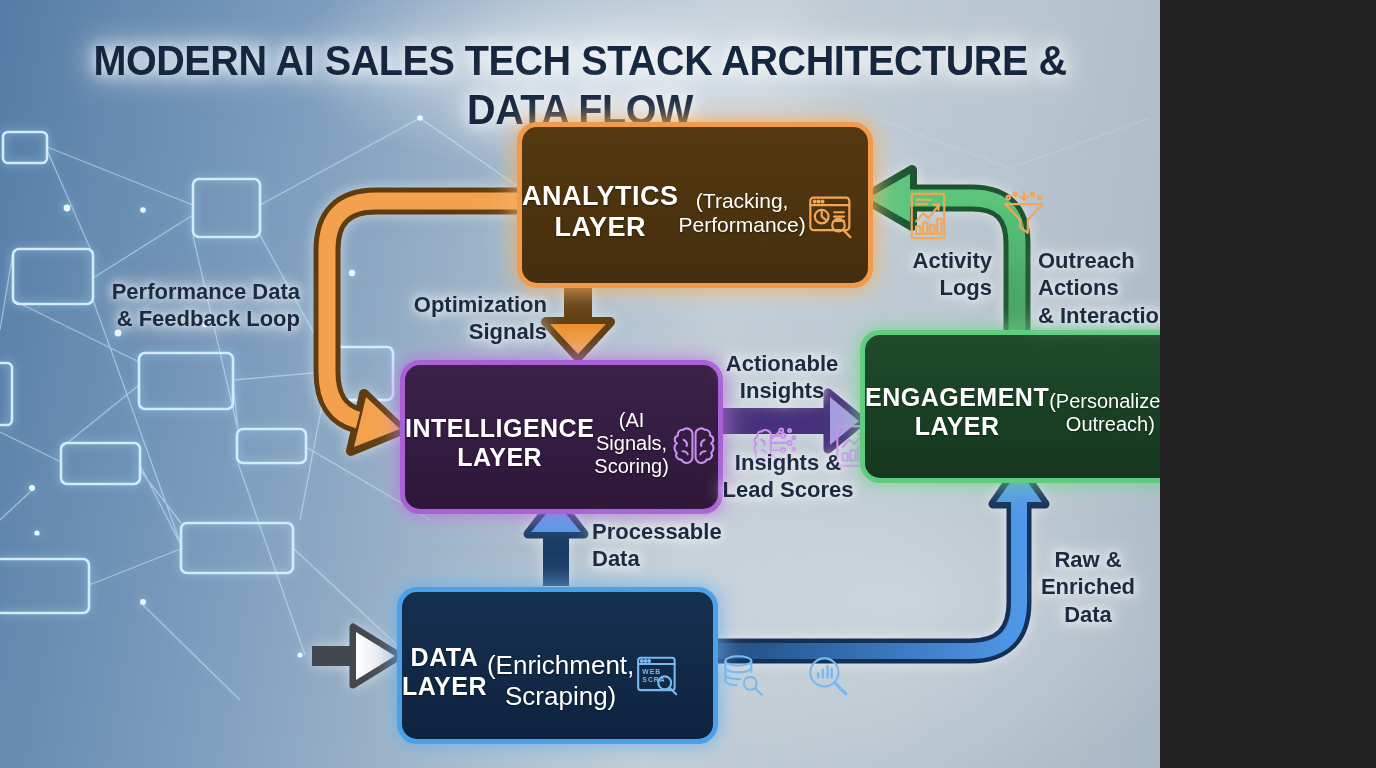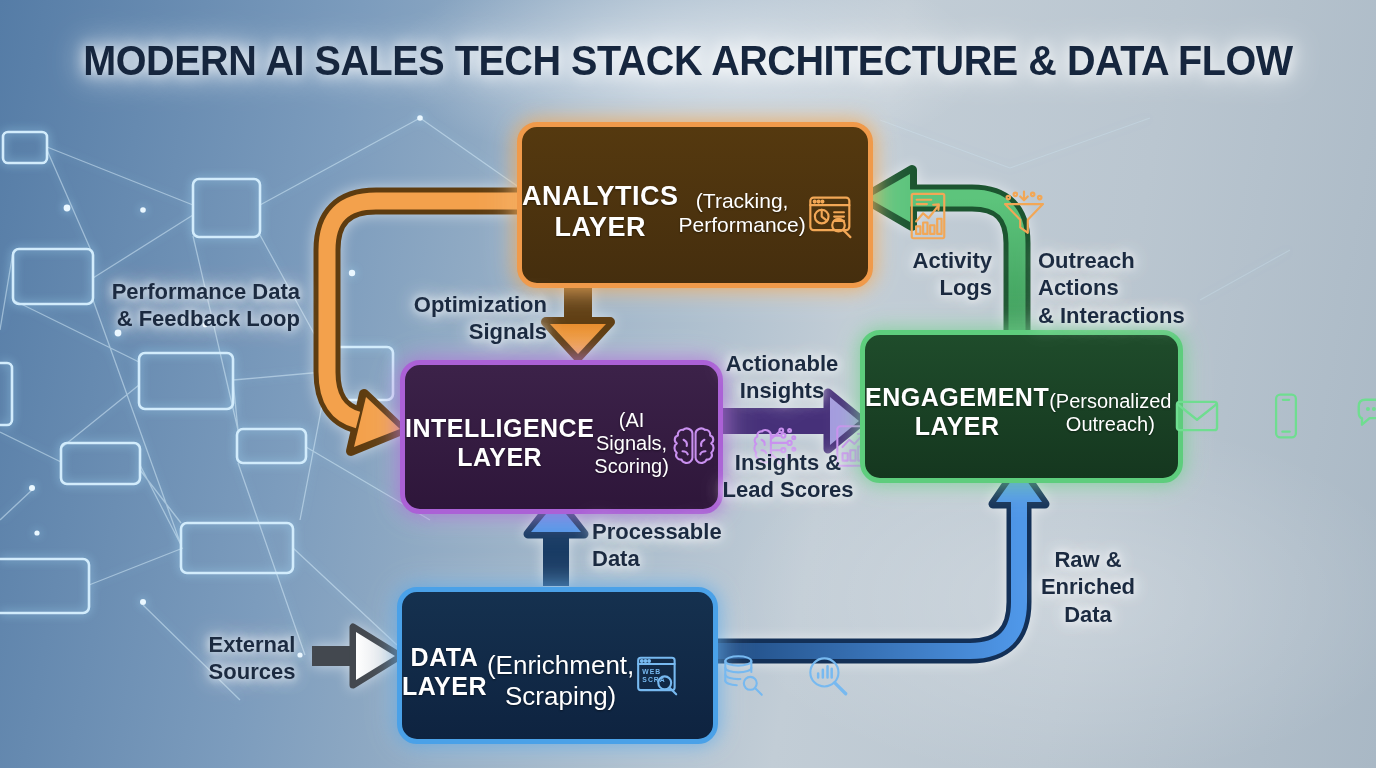--- a/index.html
+++ b/index.html
@@ -1,17 +1,17 @@
 <!DOCTYPE html>
 <html><head>
 <meta charset="utf-8">
 <style>
   html,body{margin:0;padding:0;background:#222;}
   .canvas{
-    position:relative;width:1376px;height:768px;overflow:hidden;
+    position:relative;width:1160px;height:768px;overflow:hidden;
     font-family:"Liberation Sans",sans-serif;
     background:
       radial-gradient(420px 160px at 50% 8%, rgba(255,255,255,.55), rgba(255,255,255,0) 70%),
       radial-gradient(500px 260px at 78% 78%, rgba(255,255,255,.25), rgba(255,255,255,0) 70%),
       linear-gradient(100deg,#557ca6 0%,#7c9cbd 24%,#9fb5c9 42%,#c2cdd6 60%,#bac6d0 78%,#a9b8c5 100%);
   }
   .net,.arrows{position:absolute;left:0;top:0;}
   .net{filter:drop-shadow(0 0 5px rgba(165,220,250,.85));}
   .arrows{filter:drop-shadow(0 0 7px rgba(255,255,255,.55));}
   .title{
@@ -358,16 +358,14 @@
 Lead Scores</div>
   <div class="flabel lab-activity">Activity
 Logs</div>
   <div class="flabel lab-outreach">Outreach Actions
 &amp; Interactions</div>
   <div class="flabel lab-processable">Processable
 Data</div>
   <div class="flabel lab-raw">Raw &amp;
 Enriched
 Data</div>
-  <div class="flabel lab-external">External
-Sources</div>
 
 </div>
 
 </body></html>

